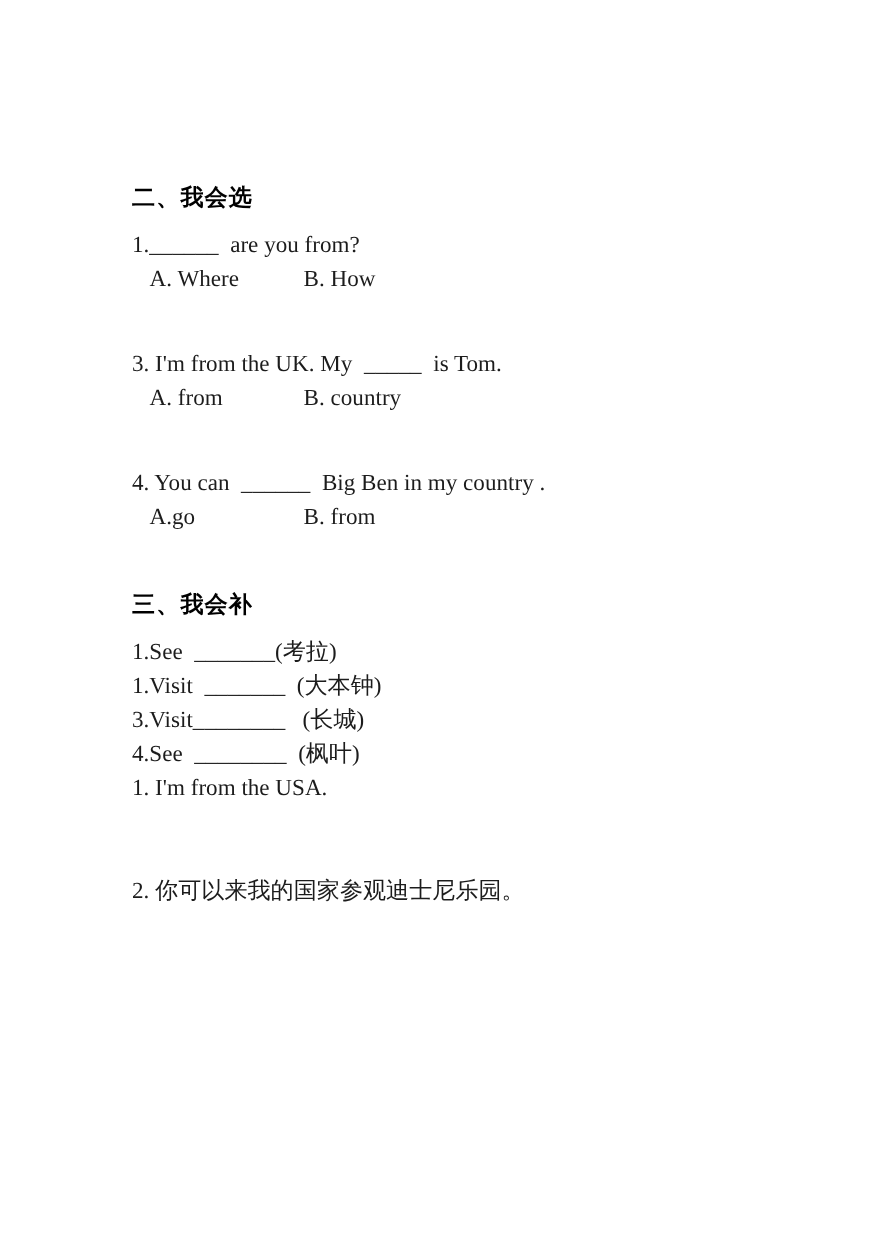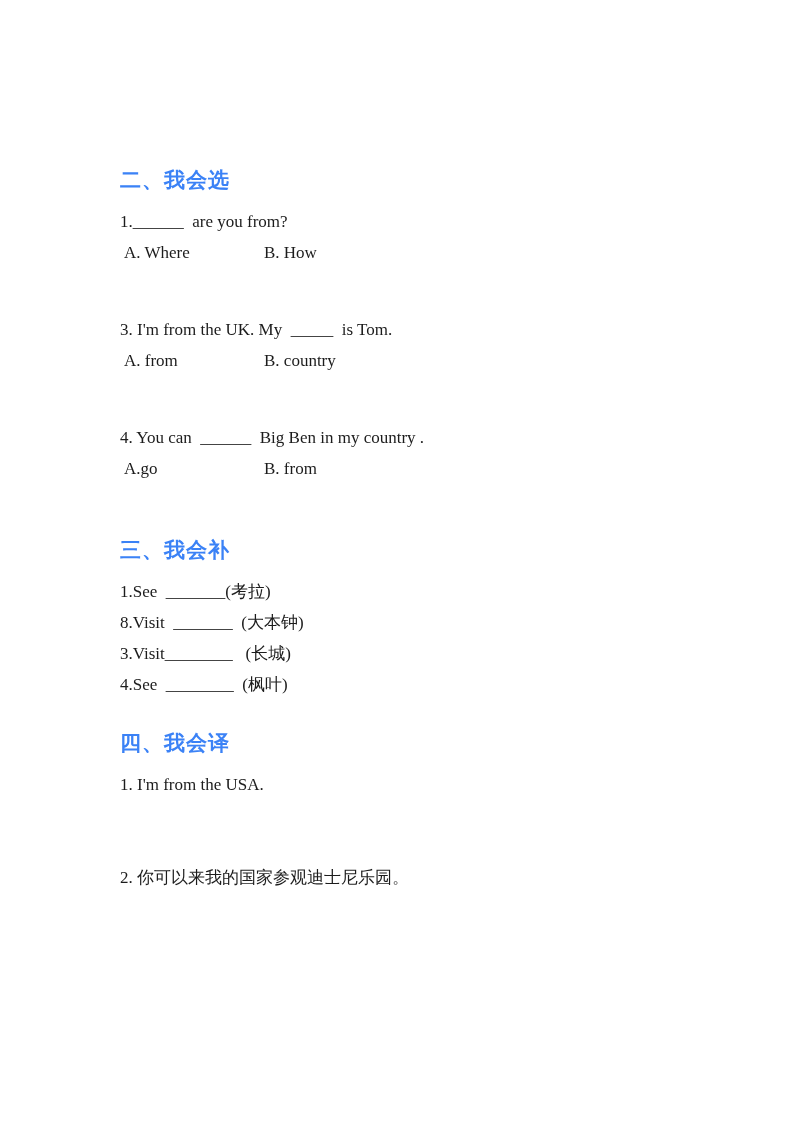--- a/index.html
+++ b/index.html
@@ -21,40 +21,40 @@
     top: 168px;
     width: 580px;
   }
   .sec-heading {
     font-family: "Liberation Sans", sans-serif;
     font-weight: bold;
     font-size: 21px;
     line-height: 24px;
     margin: 0 0 22px 0;
     letter-spacing: 1px;
-    color: #3b82f6;
+    color: #000000;
   }
   .sec-heading.gap-top {
     margin-top: 38px;
   }
   .line {
-    font-size: 17px;
+    font-size: 21px;
     line-height: 16px;
     margin: 0 0 15px 0;
     white-space: pre-wrap;
   }
   .q-block {
     margin-bottom: 46px;
   }
   .q-block .prompt {
     margin-bottom: 15px;
   }
   .options-row {
     display: flex;
-    margin: 0 0 0 4px;
+    margin: 0 0 0 16px;
     font-family: Liberation Serif, serif;
   }
   .opt-a {
     width: 140px;
     flex: 0 0 140px;
   }
   .opt-b {
     flex: 1;
   }
   .fill-list .line {
@@ -95,25 +95,24 @@
         <span class="line opt-a">A.go</span>
         <span class="line opt-b">B. from</span>
       </div>
     </div>
   </div>
 
   <div>
     <h2 class="sec-heading">三、我会补</h2>
     <div class="fill-list">
       <p class="line">1.See  _______(考拉)</p>
-      <p class="line">8.Visit  _______  (大本钟)</p>
+      <p class="line">1.Visit  _______  (大本钟)</p>
       <p class="line">3.Visit________   (长城)</p>
       <p class="line">4.See  ________  (枫叶)</p>
     </div>
   </div>
 
   <div>
-    <h2 class="sec-heading gap-top">四、我会译</h2>
     <p class="line translate-item-1">1. I'm from the USA.</p>
     <p class="line">2. 你可以来我的国家参观迪士尼乐园。</p>
   </div>
 
 </div>
 
 </body></html>

